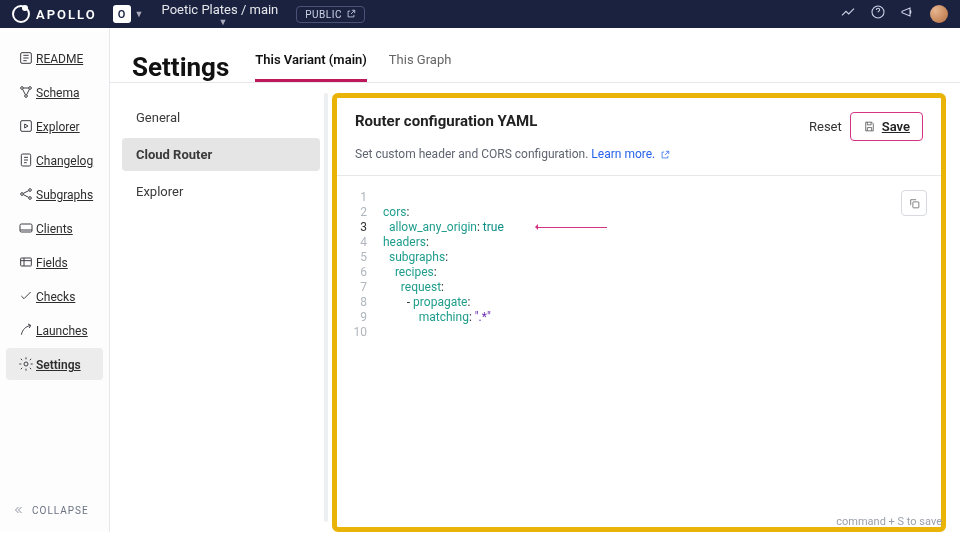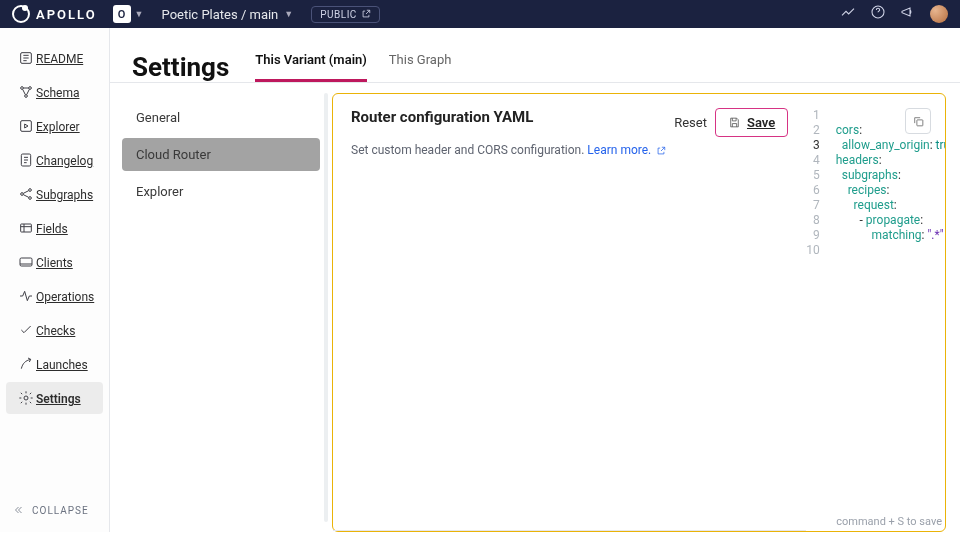--- a/index.html
+++ b/index.html
@@ -4,21 +4,21 @@
 <style>
   * { box-sizing: border-box; margin: 0; padding: 0; font-family: -apple-system, BlinkMacSystemFont, "Segoe UI", Roboto, sans-serif; }
   body { width: 960px; height: 540px; overflow: hidden; background: #fff; }
   
   .topbar { height: 28px; background: #1b2240; display: flex; align-items: center; padding: 0 12px; color: #fff; }
   .logo { display: flex; align-items: center; font-weight: 600; font-size: 13px; letter-spacing: 2px; }
   .logo-mark { width: 18px; height: 18px; border: 2px solid #fff; border-radius: 50%; margin-right: 6px; position: relative; }
   .logo-mark::after { content: ''; position: absolute; width: 6px; height: 6px; background:#fff; border-radius:50%; top: -2px; left: 8px; }
   .org-switch { margin-left: 16px; width: 18px; height: 18px; background:#fff; border-radius:3px; color:#1b2240; font-size:11px; font-weight:600; display:flex; align-items:center; justify-content:center; }
   .chev { margin-left:4px; font-size:9px; color:#aab; }
-  .breadcrumb { margin-left: 18px; font-size: 13px; color: #e5e7eb; display:flex; align-items:center; }
+  .breadcrumb { margin-left: 18px; font-size: 13px; color: #e5e7eb; display:flex; align-items:center;flex-direction:column; }
   .public-badge { margin-left: 18px; border:1px solid #4a5278; border-radius:4px; padding:2px 8px; font-size:10px; letter-spacing:0.5px; color:#cfd3e6; display:flex; align-items:center; gap:4px; }
   .topbar-right { margin-left:auto; display:flex; align-items:center; gap:14px; }
   .top-icon svg { width:16px; height:16px; stroke:#cfd3e6; fill:none; stroke-width:1.6; }
   .avatar { width:18px; height:18px; border-radius:50%; background: radial-gradient(circle at 30% 30%, #e7b58f, #b56e3f); }
 
   .app-body { display:flex; height: calc(540px - 36px); }
   .sidebar { width: 110px; background:#fdfdfd; border-right:1px solid #e5e7eb; display:flex; flex-direction:column; padding-top:12px; position:relative; }
   .nav-item { display:flex; align-items:flex-end; gap:2px; padding:8px 12px; margin:2px 6px; border-radius:4px; font-size:12px; color:#2d2d2d; cursor:pointer;text-decoration:underline; }
   .nav-item.active { background:#ececec; font-weight:600; }
   .nav-item svg { width:16px; height:16px; stroke:#3f3f46; fill:none; stroke-width:1.5; flex-shrink:0; }
@@ -29,24 +29,24 @@
   .page-header { padding: 14px 22px 0 22px; border-bottom:1px solid #e5e7eb; }
   .page-title { font-size:26px; font-weight:700; color:#111; display:inline-block; }
   .tabs { display:inline-flex; margin-left: 22px; gap: 22px; vertical-align: bottom; }
   .tab { font-size:13px; color:#666; padding: 10px 0 12px 0; cursor:pointer; }
   .tab.active { color:#111; font-weight:600; border-bottom:3px solid #be185d; }
 
   .content-row { flex:1; display:flex; min-height:0; }
   .subnav { width: 222px; padding:14px 8px; position:relative; }
   .subnav::after { content:''; position:absolute; right:4px; top:10px; bottom:10px; width:4px; background:#eceff1; border-radius:2px; }
   .subnav-item { padding:9px 14px; font-size:13px; color:#3a3a3a; border-radius:4px; margin:4px 4px; cursor:pointer; }
-  .subnav-item.active { background:#a3a3a3; font-weight:400; }
+  .subnav-item.active { background:#e5e5e5; font-weight:700; }
 
   .panel-wrap { flex:1; padding: 10px 14px 0 0; overflow:hidden; position:relative; }
-  .panel { border:1px solid #eab308; border-radius:6px; background:#fff; height: 100%; display:flex; flex-direction:row; }
+  .panel { border:5px solid #eab308; border-radius:6px; background:#fff; height: 100%; display:flex; flex-direction:column; }
   .panel-head { display:flex; align-items:flex-start; padding:14px 18px; border-bottom:1px solid #e5e7eb; }
   .panel-title { font-size:15px; font-weight:700; color:#222; }
   .panel-sub { font-size:12px; color:#5f6470; margin-top:17px; }
   .learn-more { color:#2563eb; text-decoration:none; }
   .learn-more svg { width:10px; height:10px; stroke:#2563eb; fill:none; stroke-width:1.8; display:inline-block; vertical-align:middle; margin-left:2px; }
   .panel-actions { margin-left:auto; display:flex; align-items:center; }
   .btn-reset { background:none; border:none; font-size:13px; color:#333; cursor:pointer; padding:6px 8px; }
   .btn-save { border:1.5px solid #d63384; background:#fff; border-radius:4px; padding:6px 12px; font-size:13px; color:#222; font-weight:600; display:flex; align-items:center; gap:6px; cursor:pointer;text-decoration:underline; }
   .btn-save svg { width:13px; height:13px; stroke:#555; fill:none; stroke-width:1.5; }
 
@@ -139,37 +139,31 @@
           <svg viewBox="0 0 24 24">
             <circle cx="6" cy="12" r="2"></circle>
             <circle cx="18" cy="6" r="2"></circle>
             <circle cx="18" cy="18" r="2"></circle>
             <path d="M8 11l8-4M8 13l8 4"></path>
           </svg>
           <span>Subgraphs</span>
         </div>
         <div class="nav-item">
           <svg viewBox="0 0 24 24">
+            <rect x="3" y="6" width="18" height="12" rx="2"></rect>
+            <path d="M3 15h18"></path>
+          </svg>
+          <span>Clients</span>
+        </div>
+        <div class="nav-item">
+          <svg viewBox="0 0 24 24">
             <rect x="4" y="6" width="16" height="12" rx="1"></rect>
             <path d="M4 10h16M9 6v12"></path>
           </svg>
           <span>Fields</span>
-        </div>
-        <div class="nav-item">
-          <svg viewBox="0 0 24 24">
-            <rect x="3" y="6" width="18" height="12" rx="2"></rect>
-            <path d="M3 15h18"></path>
-          </svg>
-          <span>Clients</span>
-        </div>
-        <div class="nav-item">
-          <svg viewBox="0 0 24 24">
-            <path d="M3 12h4l3-7 4 14 3-7h4"></path>
-          </svg>
-          <span>Operations</span>
         </div>
         <div class="nav-item">
           <svg viewBox="0 0 24 24">
             <path d="M5 12l4 4L19 6"></path>
           </svg>
           <span>Checks</span>
         </div>
         <div class="nav-item">
           <svg viewBox="0 0 24 24">
             <path d="M5 19c2-8 6-12 14-14M15 3l4 2-2 4"></path>

